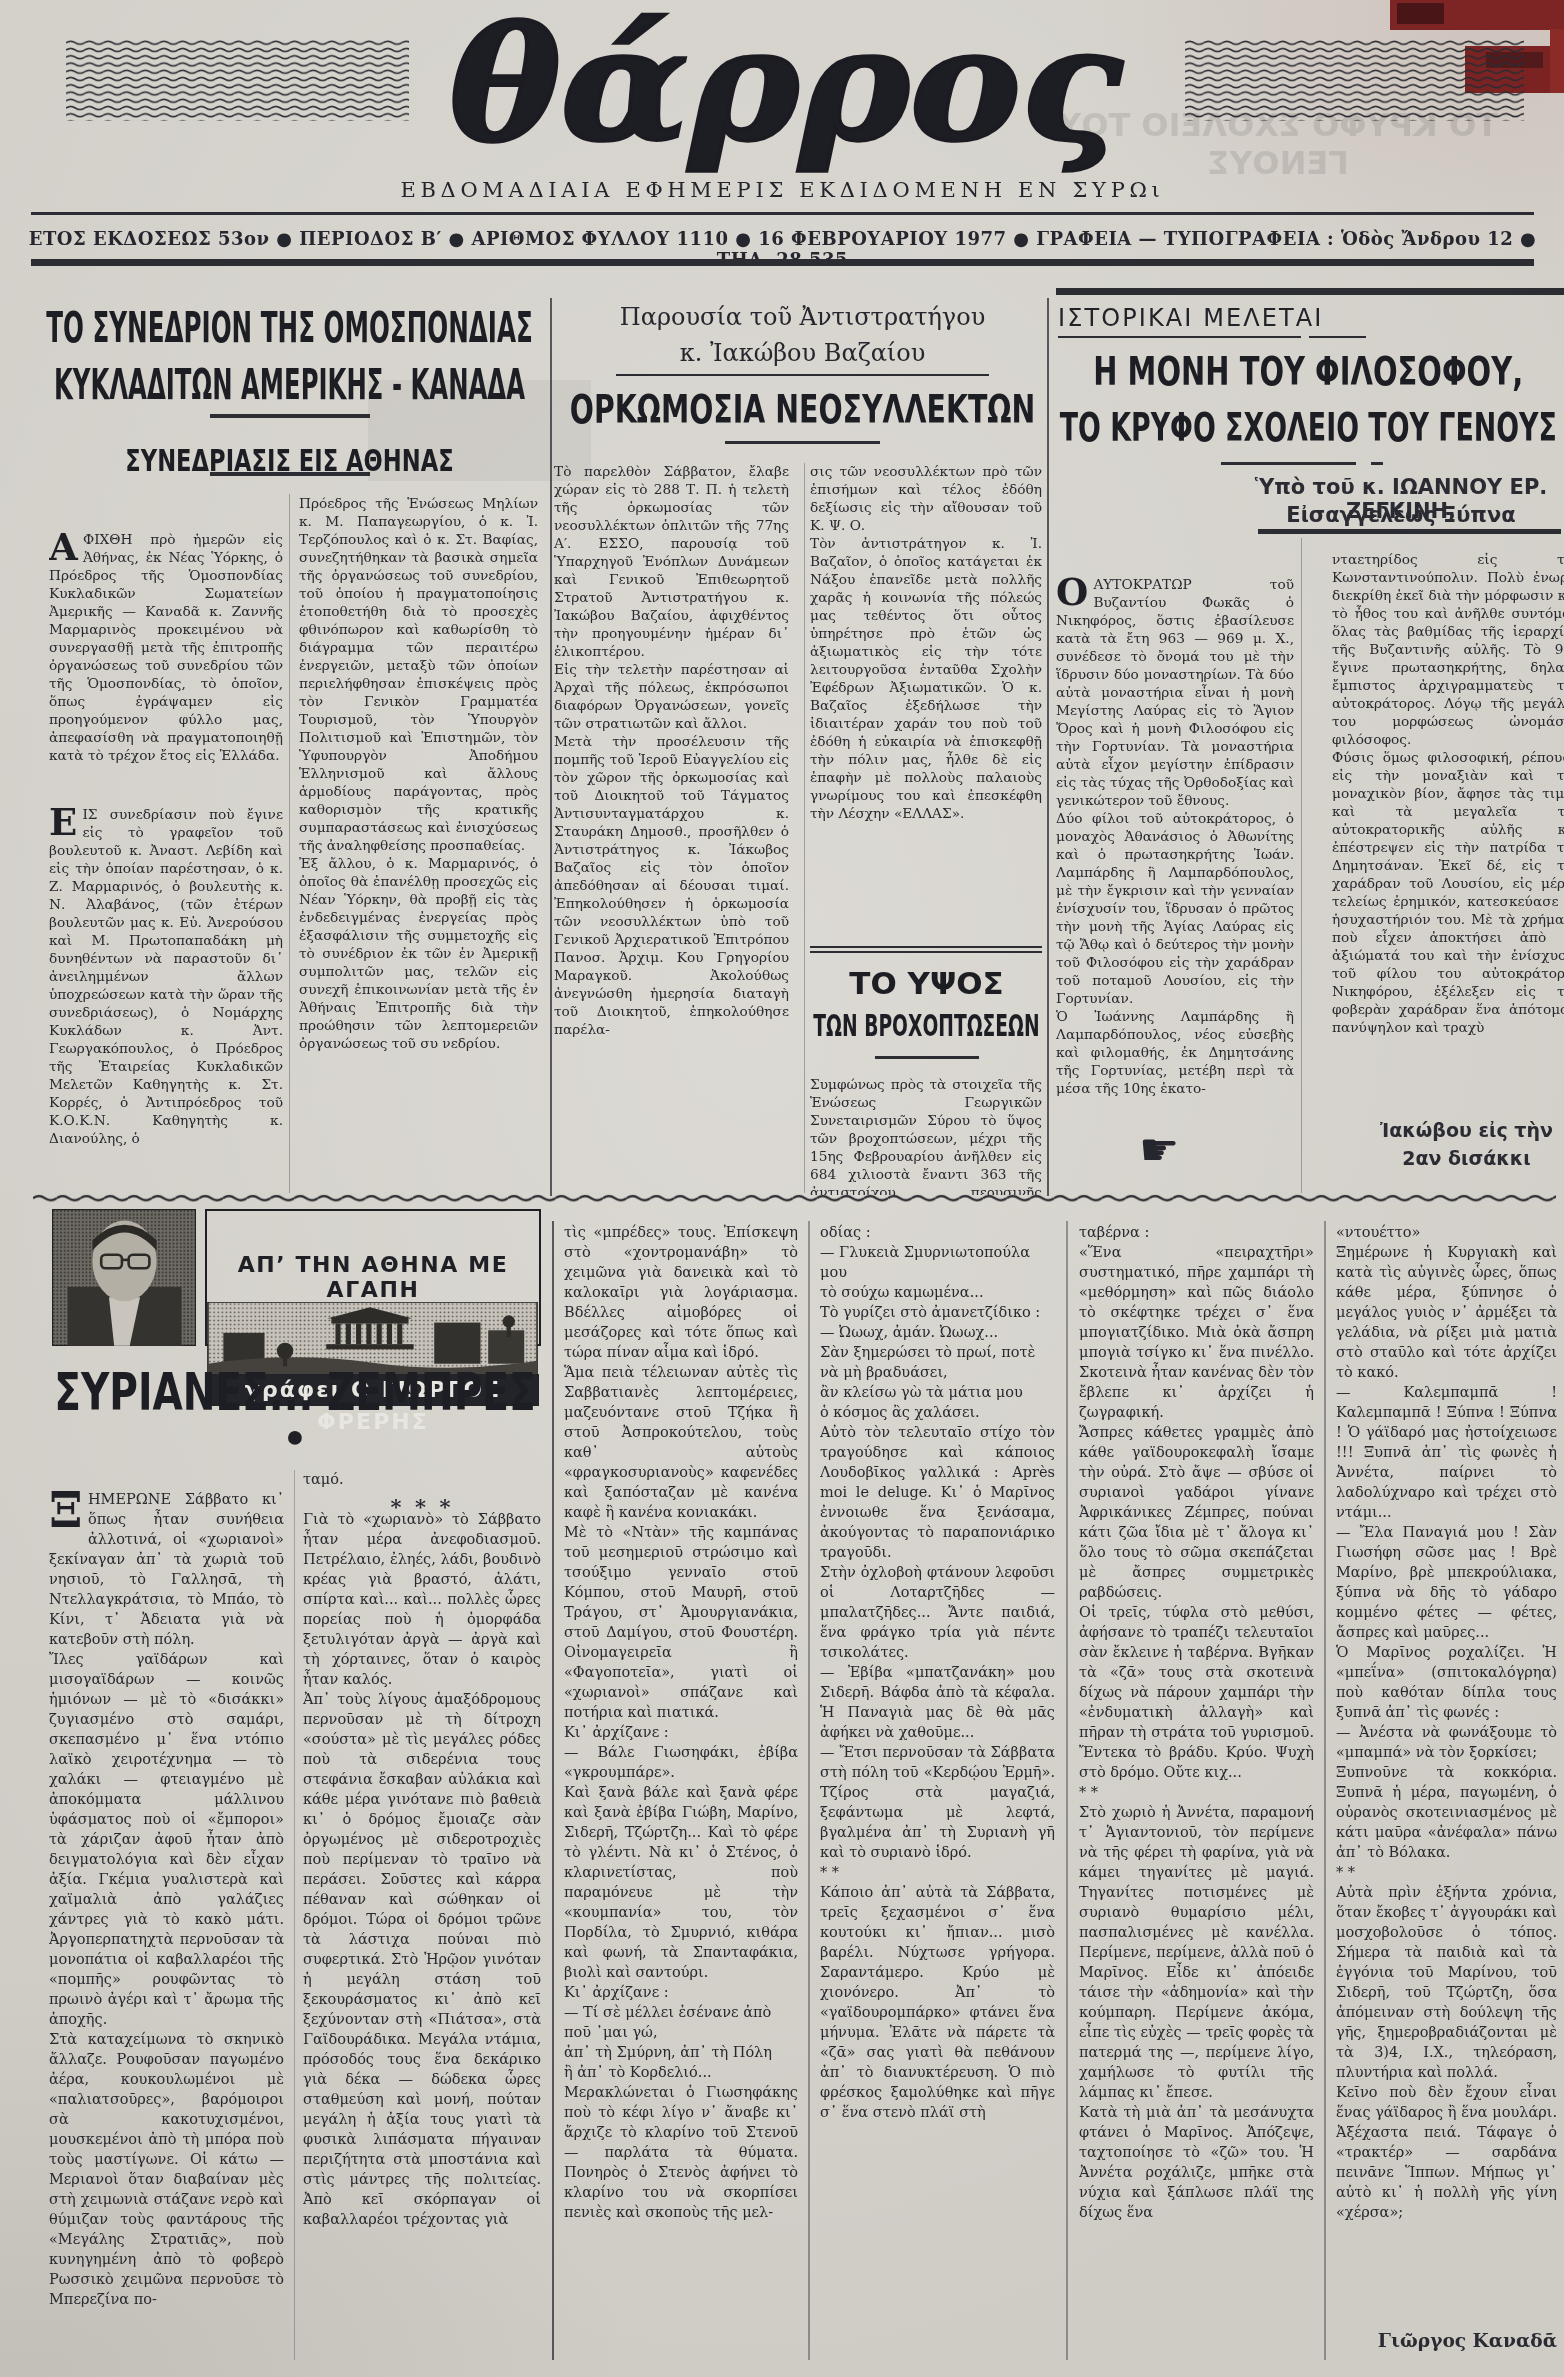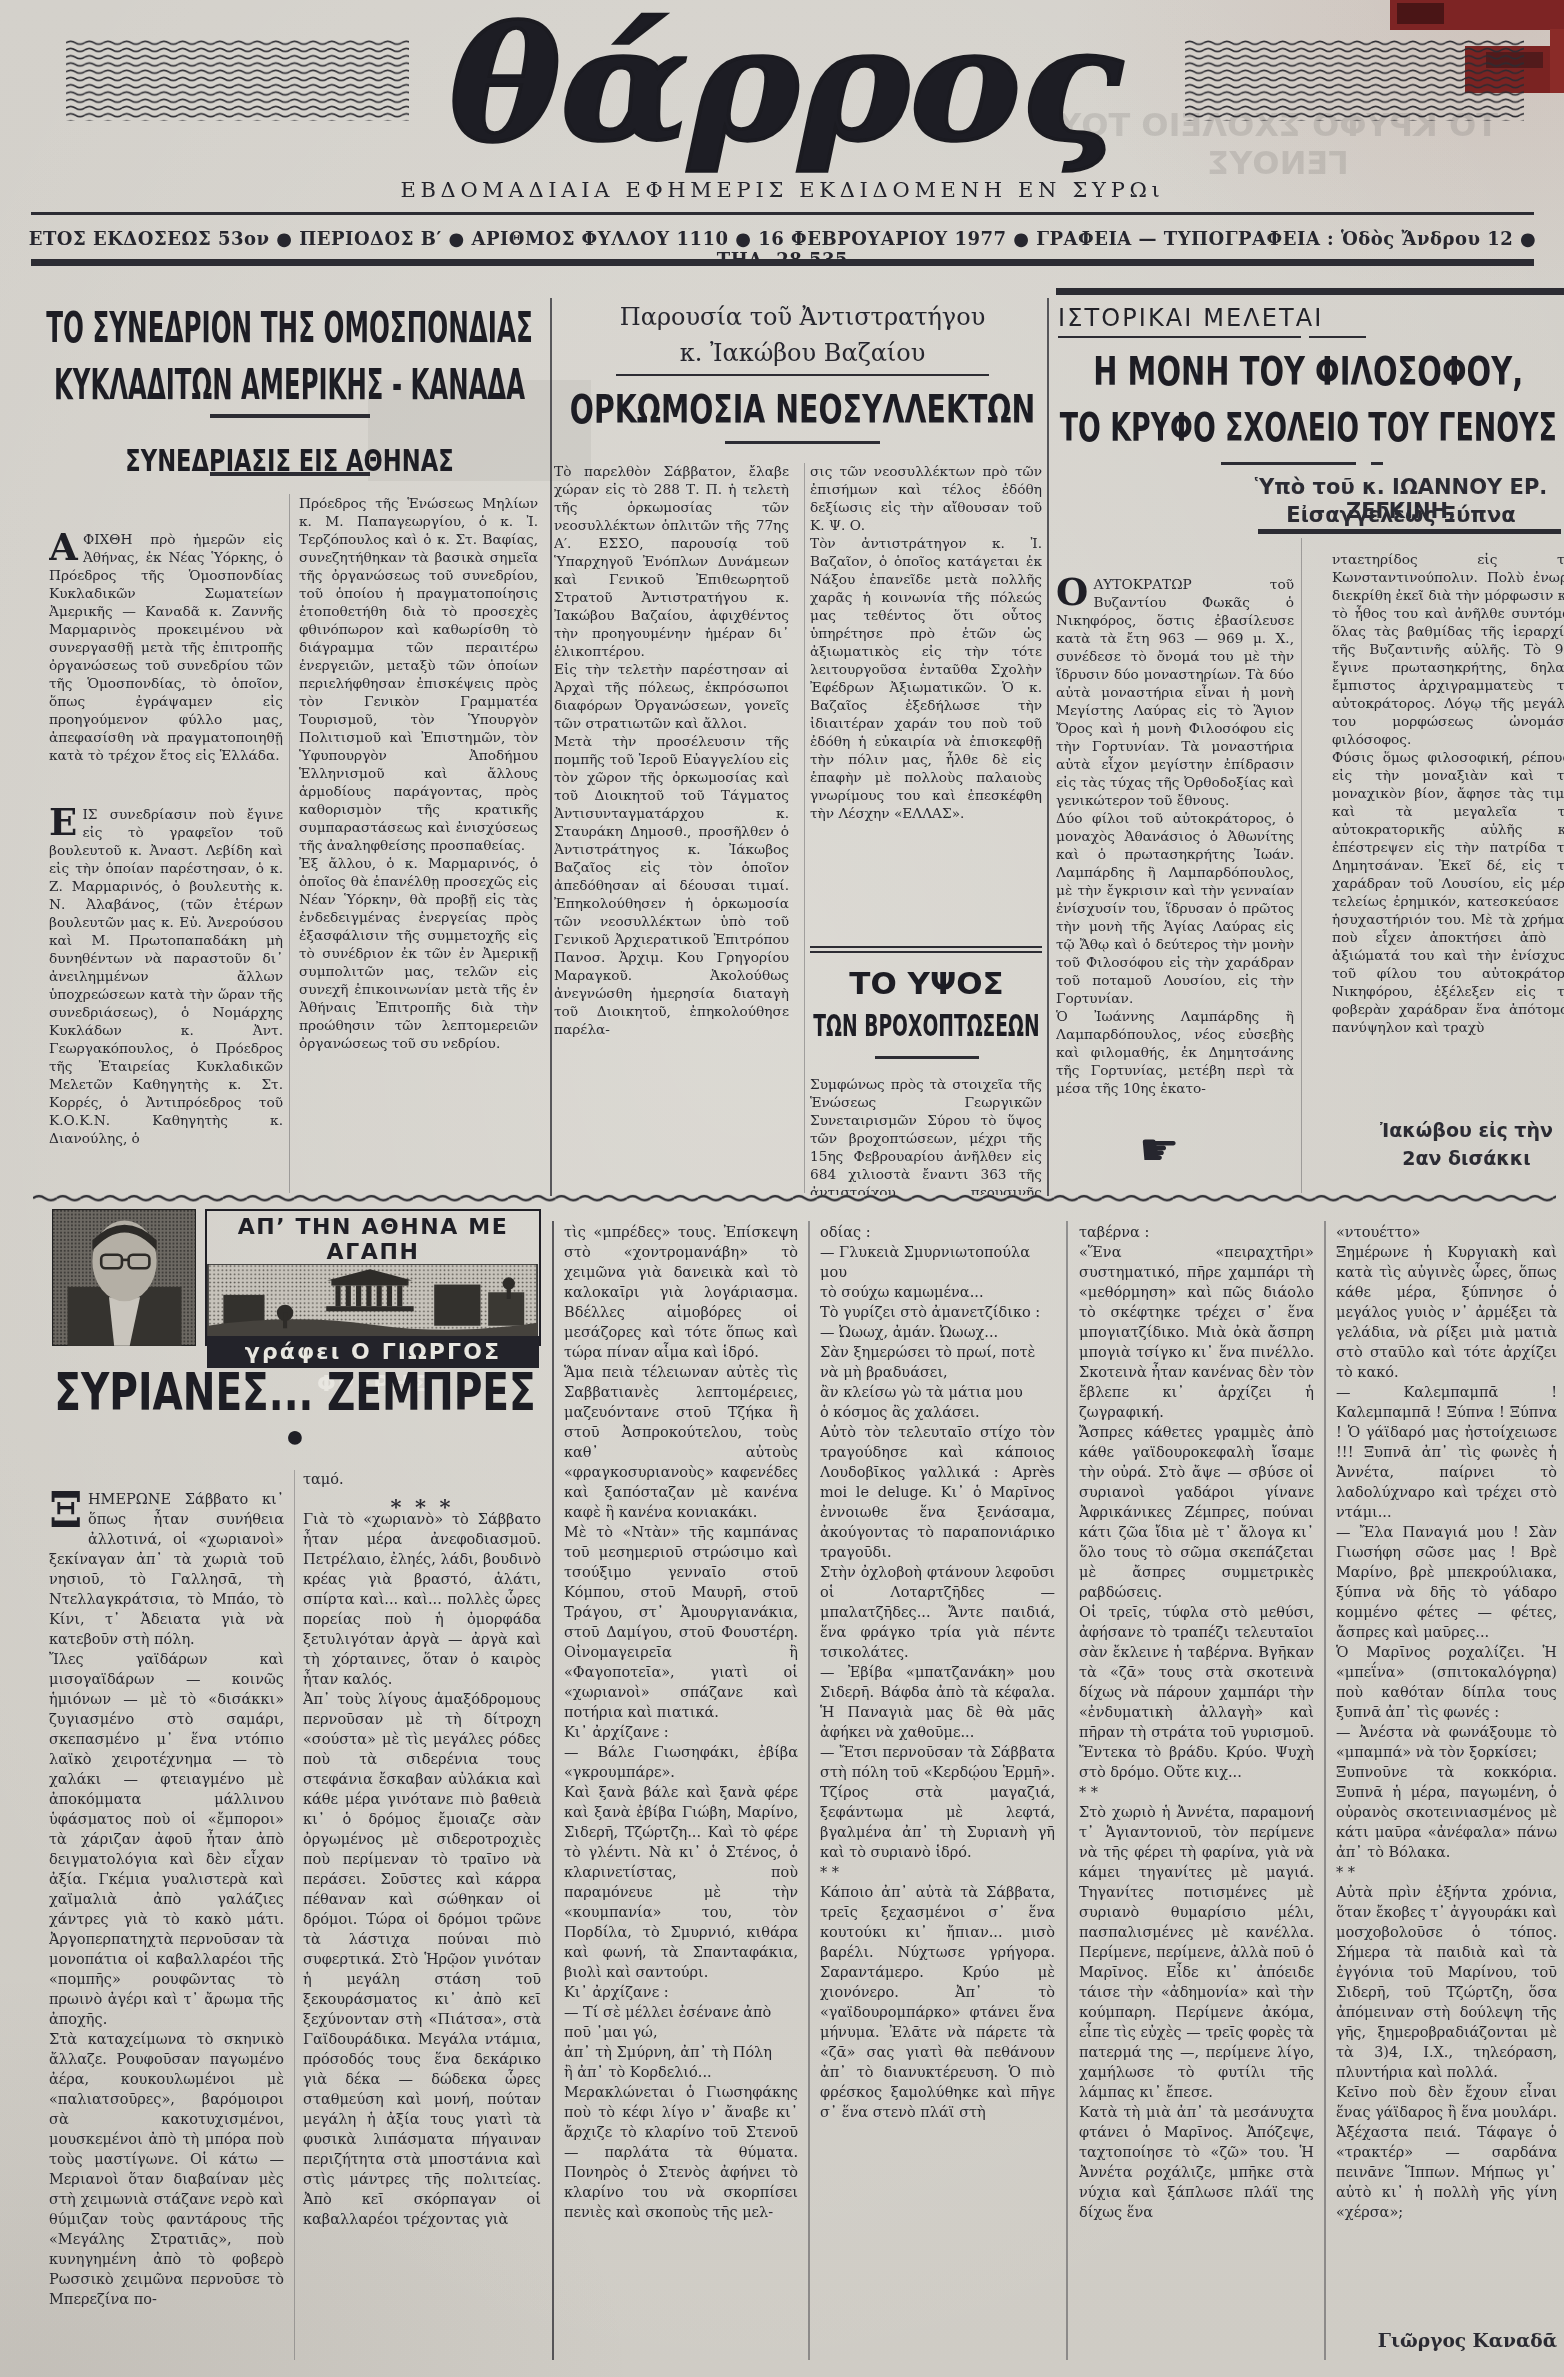--- a/index.html
+++ b/index.html
@@ -211,21 +211,21 @@
         <rect x="30" y="150" width="220" height="114" fill="#35332f"></rect>
         <polygon points="110,170 170,170 150,264 120,264" fill="#c9c5bd"></polygon>
         <ellipse cx="140" cy="100" rx="62" ry="78" fill="#b4afa5"></ellipse>
         <path d="M78 80 Q 140 10 202 80 L 202 60 Q 140 0 78 60 Z" fill="#2c2a27"></path>
         <rect x="95" y="88" width="40" height="26" rx="8" fill="none" stroke="#2c2a27" stroke-width="5"></rect>
         <rect x="148" y="88" width="40" height="26" rx="8" fill="none" stroke="#2c2a27" stroke-width="5"></rect>
         <line x1="135" y1="98" x2="148" y2="98" stroke="#2c2a27" stroke-width="5"></line>
       </svg>
     </span>
     <div class="abs" style="left:205px;top:1209px;width:336px;height:137px;border:2.6px solid #1f1f26;box-sizing:border-box;">
-      <div class="sans centered" style="font-size:22px;font-weight:bold;letter-spacing:1.6px;padding-top:3px;color:#1f1f26;">ΑΠ’ ΤΗΝ  ΑΘΗΝΑ  ΜΕ  ΑΓΑΠΗ</div>
+      <div class="sans centered" style="font-size:22px;font-weight:bold;letter-spacing:1.6px;padding-top:3px;color:#1f1f26;margin-top:38px;">ΑΠ’ ΤΗΝ  ΑΘΗΝΑ  ΜΕ  ΑΓΑΠΗ</div>
       <span style="display:block;width:100%;height:72px;">
         <svg width="331" height="72" viewBox="0 0 640 140">
           <defs>
               <pattern id="dots2" width="8" height="8" patternUnits="userSpaceOnUse">
             <rect width="8" height="8" fill="#c7c3bb"></rect>
                 <circle cx="4" cy="4" r="1.7" fill="#55524c"></circle>
           </pattern>
             </defs>
           <rect width="640" height="140" fill="url(#dots2)" stroke="#222" stroke-width="3"></rect>
           <rect x="240" y="30" width="150" height="12" fill="#2e2c29"></rect>

